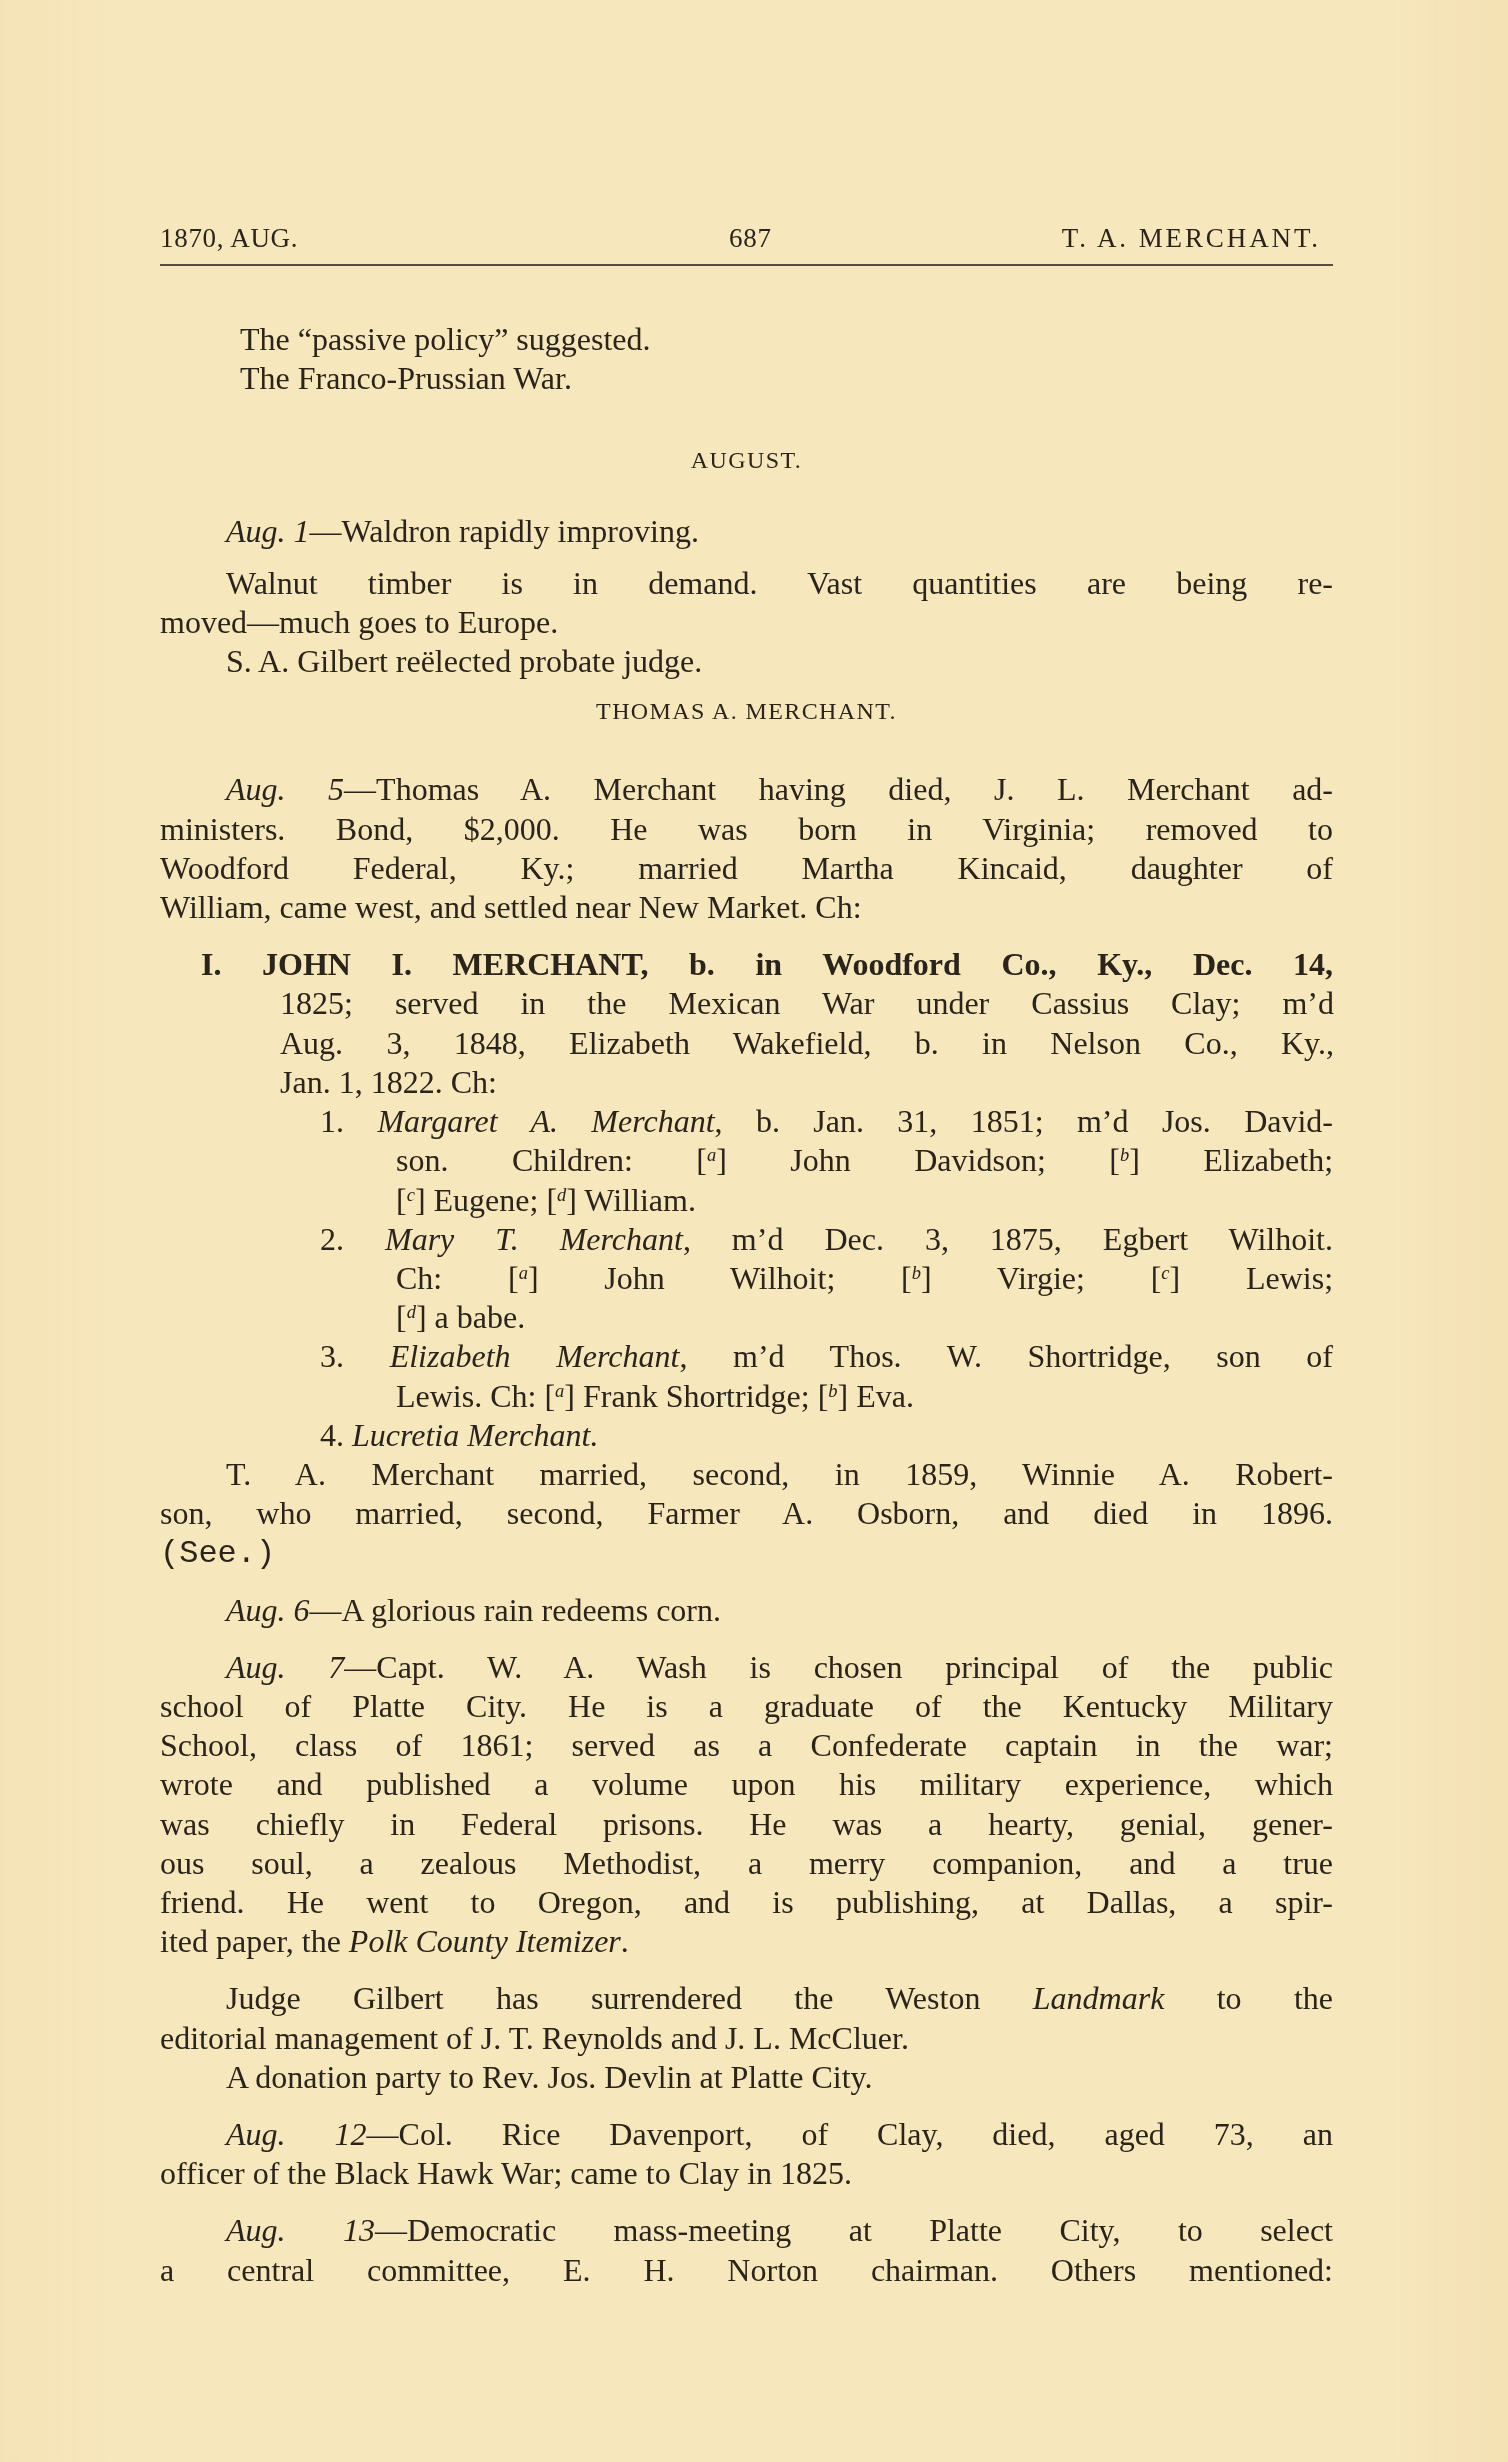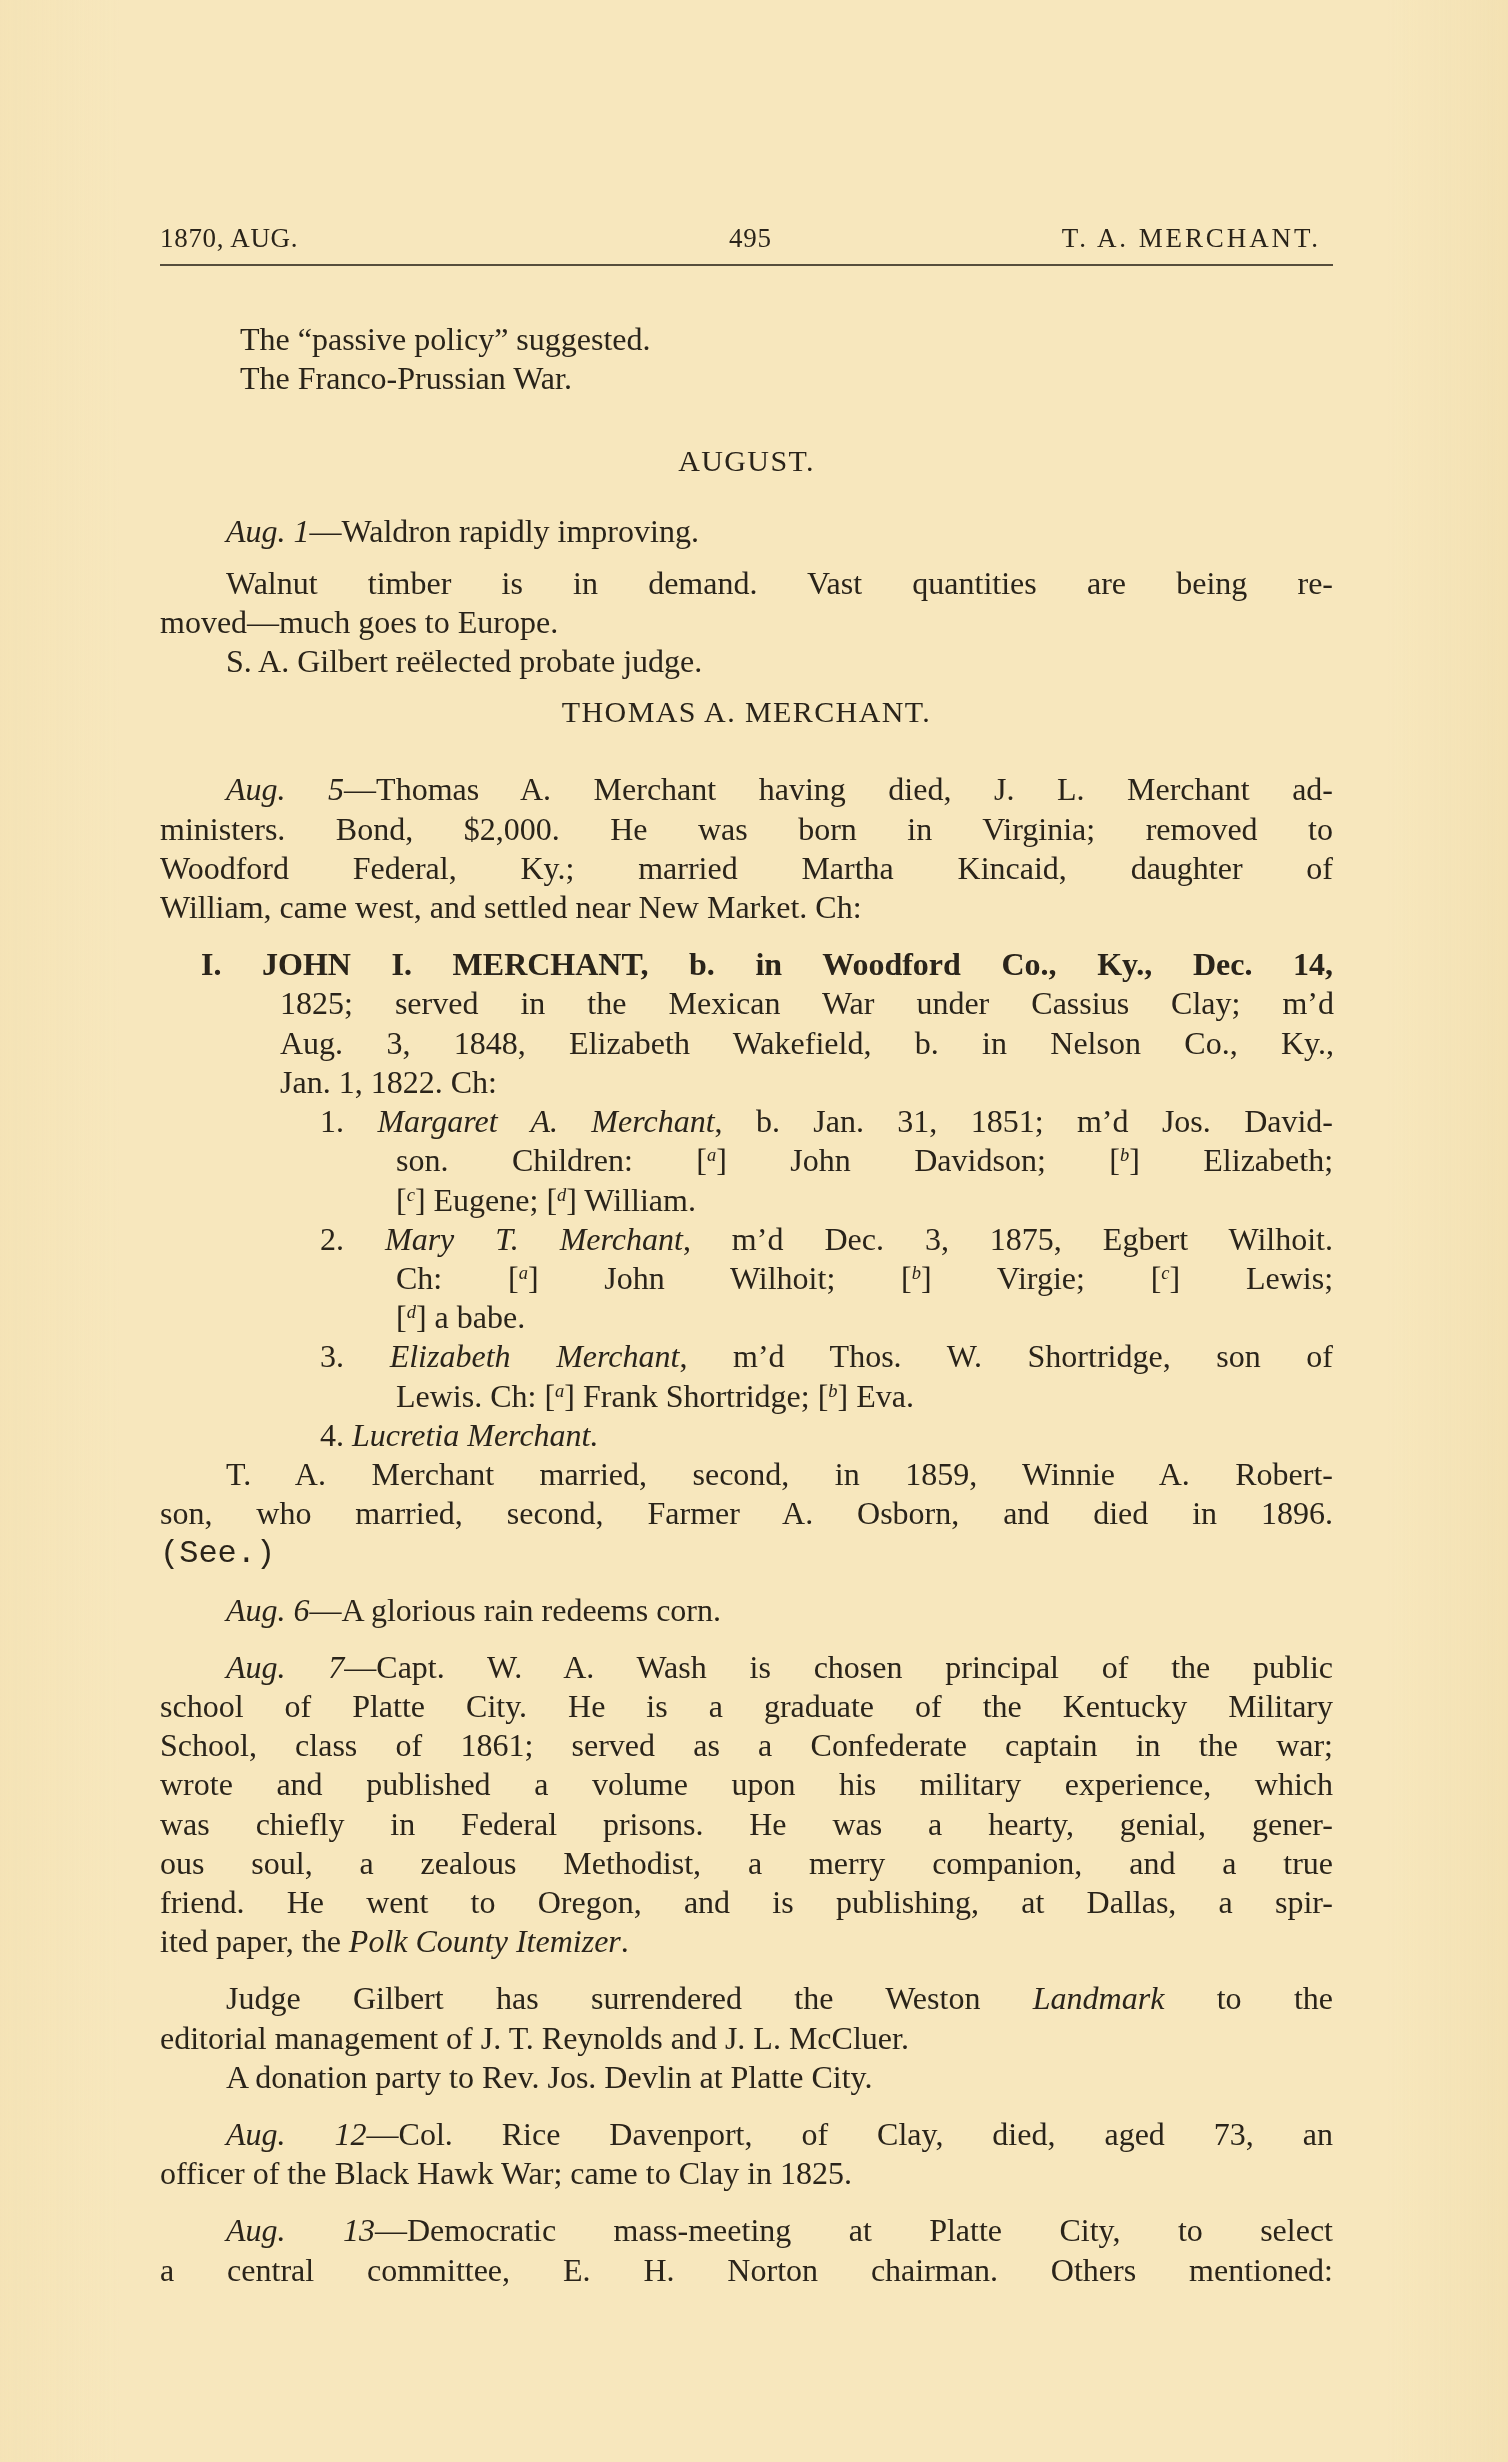--- a/index.html
+++ b/index.html
@@ -23,32 +23,32 @@
   .rule {
     position: absolute; top: 264px; left: 0; width: 1173px; height: 2.1px;
     background: #3a3326; opacity: 0.85;
   }
   .line {
     position: absolute; left: 0; white-space: nowrap;
     font-size: 32px; line-height: 39px; height: 39px;
   }
   .just { width: 1173px; text-align: justify; text-align-last: justify; }
   .center { width: 1173px; text-align: center; }
-  .heading { font-size: 30px; letter-spacing: 1.4px; }
+  .heading { font-size: 24px; letter-spacing: 1.4px; }
   i, .it { font-style: italic; }
   sup { font-size: 18.5px; font-style: italic; vertical-align: 10px; line-height: 0; }
 </style>
 </head>
 <body>
 
 <div class="page">
 
   <div class="running-head">
     <span class="rh-left">1870, AUG.</span>
-    <span class="rh-center">495</span>
+    <span class="rh-center">687</span>
     <span class="rh-right">T. A. MERCHANT.</span>
   </div>
   <div class="rule"></div>
 
   <div class="line" style="top:320px; left:80px;">The “passive policy” suggested.</div>
   <div class="line" style="top:359px; left:80px;">The Franco-Prussian War.</div>
 
   <div class="line center heading" style="top:441px;">AUGUST.</div>
 
   <div class="line" style="top:512px; left:66px;">

